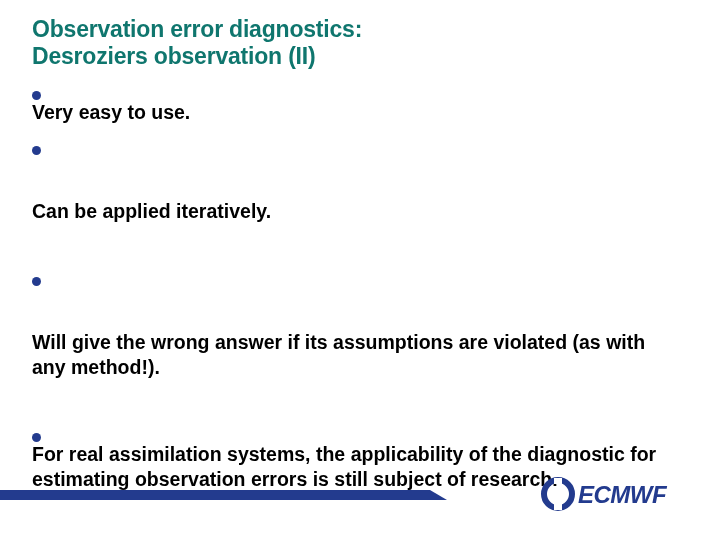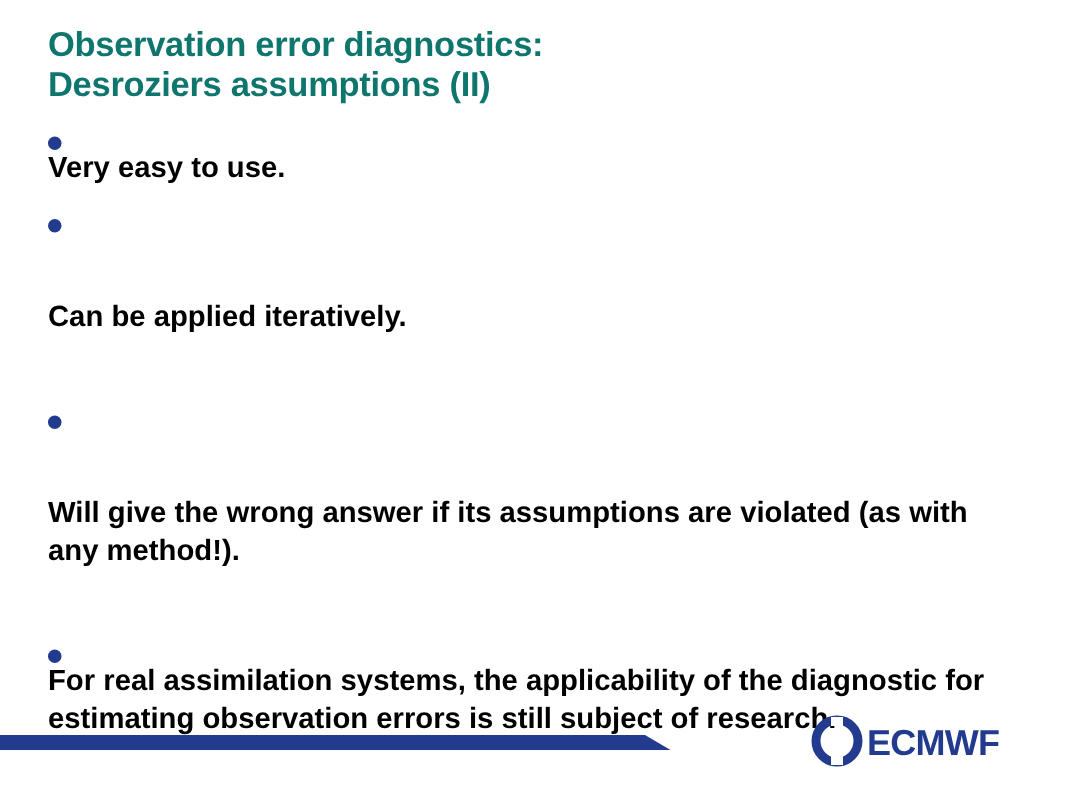--- a/index.html
+++ b/index.html
@@ -75,36 +75,37 @@
     font-size: 10.5px;
     line-height: 10px;
   }
   .logo {
     position: absolute;
     right: 28px;
     top: 0;
     height: 36px;
     display: flex;
     align-items: center;
+    font-style: italic;
   }
   .logo svg { display: block; }
   .logo-text {
     font-family: Arial, Helvetica, sans-serif;
     font-size: 24px;
     font-weight: 900;
     fill: #233b8e;
     letter-spacing: -0.5px;
   }
 </style>
 </head>
 <body>
 
 <h1 class="title">
   <span>Observation error diagnostics:</span><br>
-  <span>Desroziers assumptions (II)</span>
+  <span>Desroziers observation (II)</span>
 </h1>
 
 <div class="bullets">
   <div class="bullet">
     <span class="dot"></span>
     <span class="btxt">Very easy to use.</span>
   </div>
   <div class="bullet gap-after">
     <span class="dot"></span>
     <span class="btxt">Can be applied iteratively.</span>

